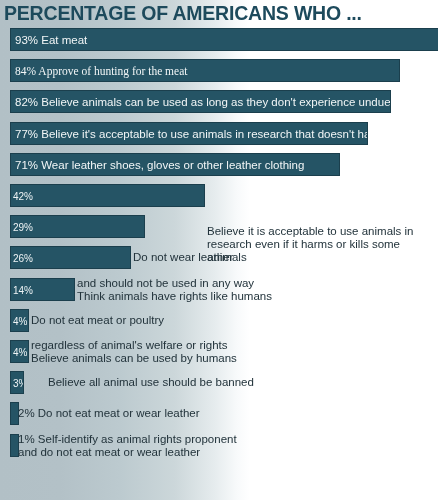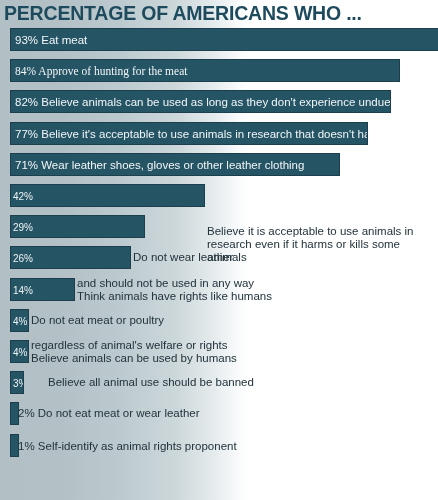--- a/index.html
+++ b/index.html
@@ -194,17 +194,17 @@
           <span class="bar-inner-value">3%</span>
         </div>
         <div class="bar-outer-label one-line" style="left: 26px; margin-left: 22px;"><div>Believe all animal use should be banned</div></div>
       </div>
       <div class="bar-row" style="top: 374px;">
         <div class="bar" style="width: 9px;"></div>
         <div class="bar-outer-label one-line" style="left: 18px;"><div>2% Do not eat meat or wear leather</div></div>
       </div>
       <div class="bar-row" style="top: 406px;">
         <div class="bar" style="width: 9px;"></div>
-        <div class="bar-outer-label two-line" style="left: 18px;"><div>1% Self-identify as animal rights proponent</div></div>
+        <div class="bar-outer-label two-line" style="left: 18px;"><div>1% Self-identify as animal rights proponent</div><div>and do not eat meat or wear leather</div></div>
       </div>
     </div>
 
 </div>
 
 </body></html>

